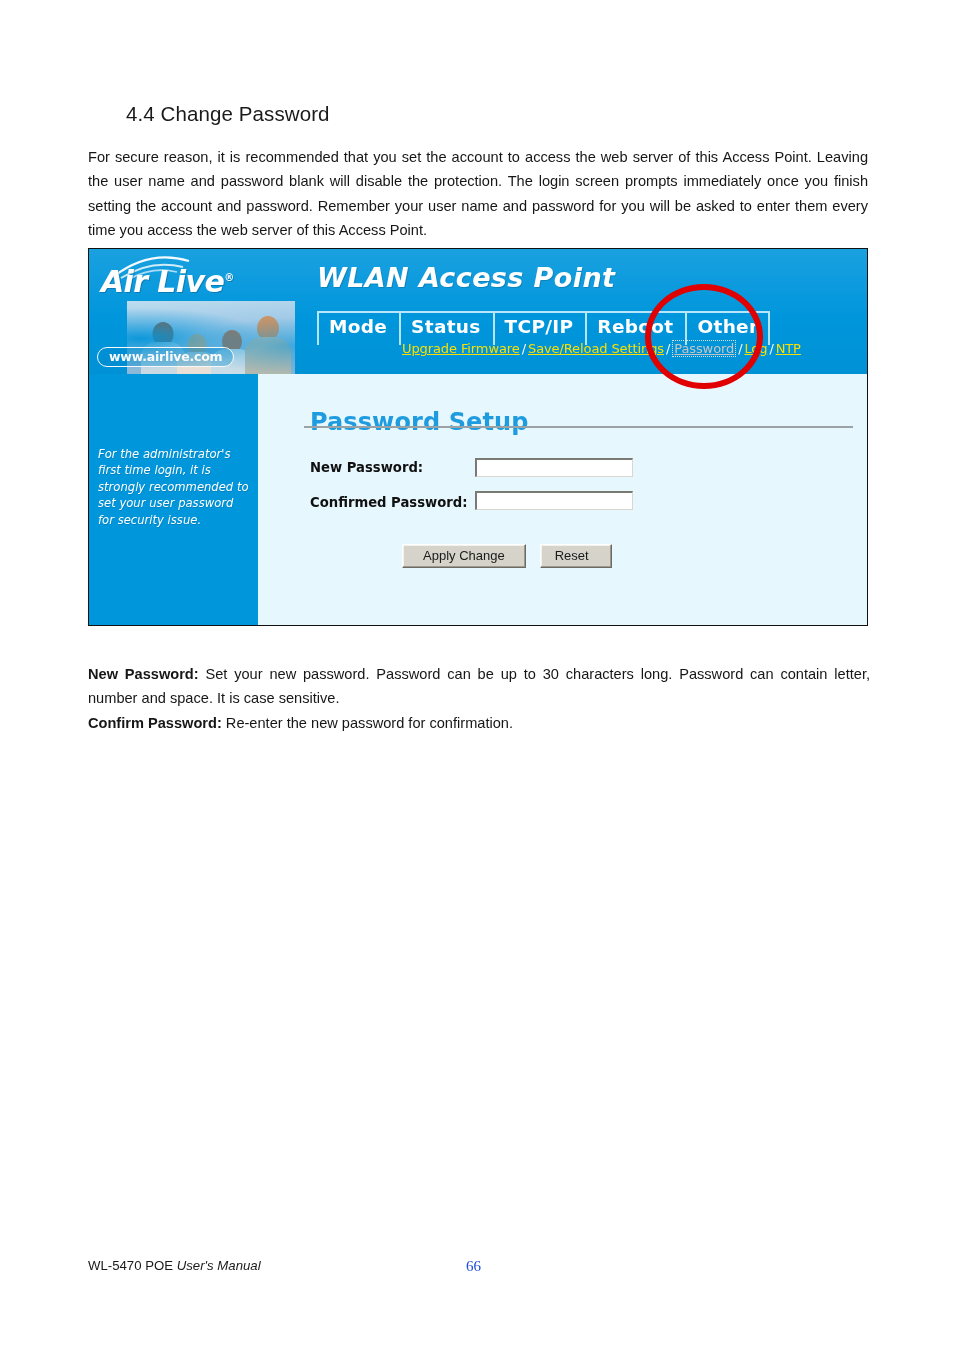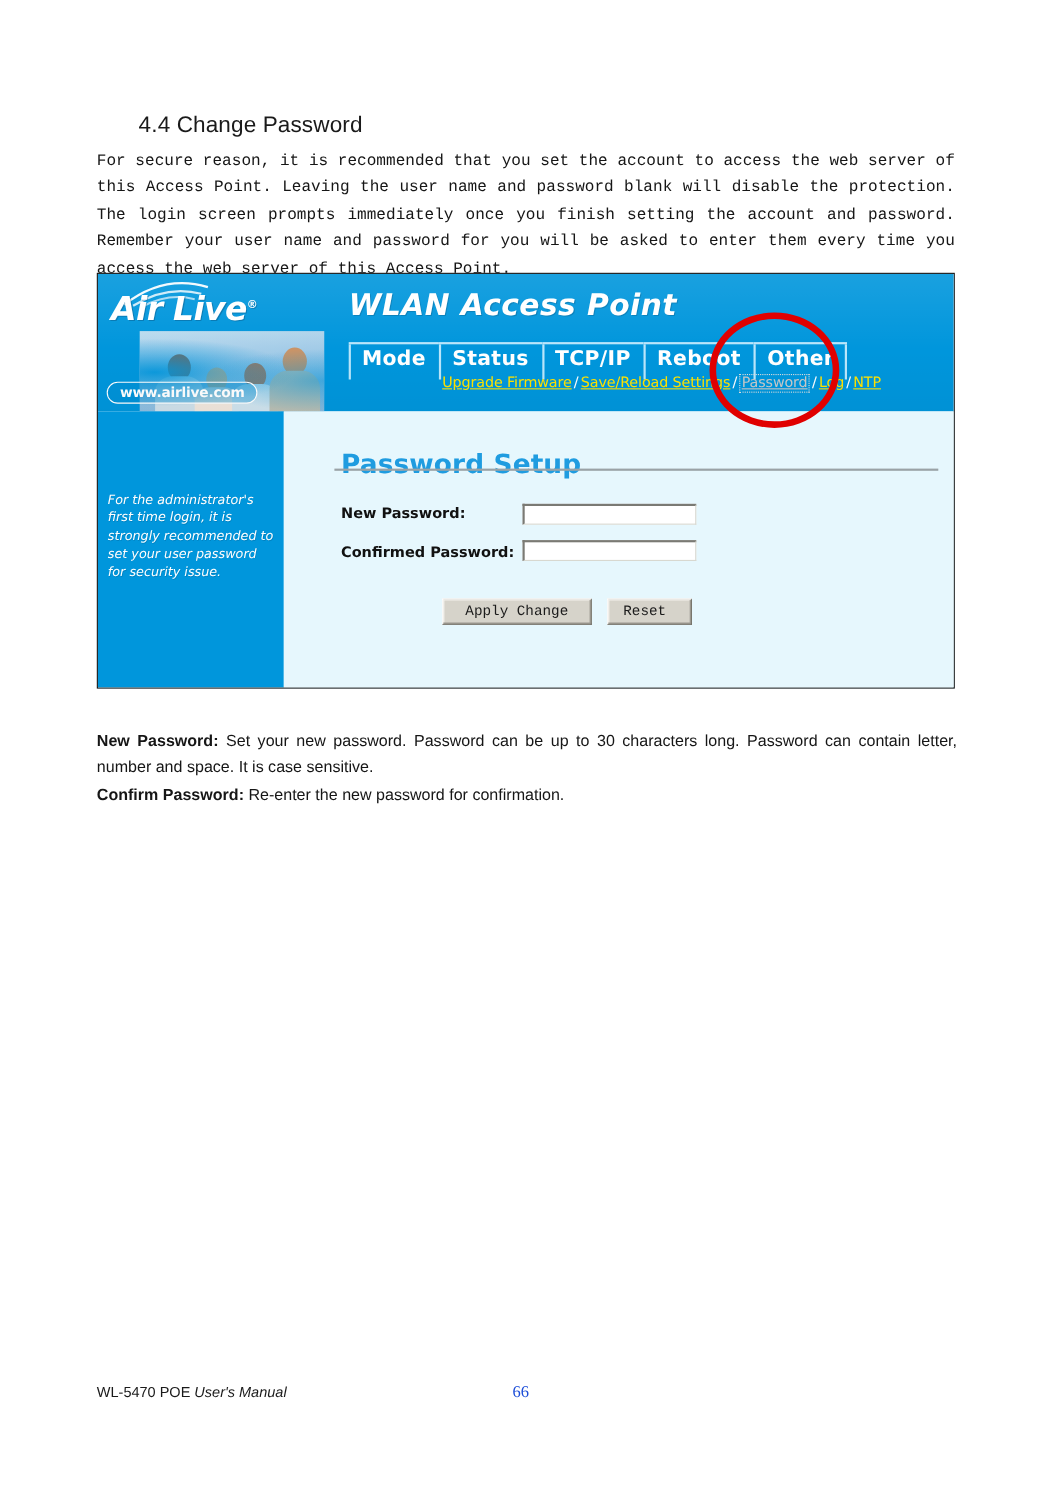--- a/index.html
+++ b/index.html
@@ -38,21 +38,21 @@
   .doc-para {
     position: absolute;
     left: 88px;
     width: 780px;
     font-size: 14.6px;
     line-height: 24.6px;
     color: #161616;
     text-align: justify;
     text-justify: inter-word;
   }
-  .doc-para.intro { top: 120px; font-family: Liberation Mono, monospace; }
+  .doc-para.intro { top: 130px; }
   .doc-para.below { top: 647px; width: 782px; }
 
   .doc-para .lead {
     font-weight: bold;
   }
 
   
   .shot {
     position: absolute;
     left: 88px;
@@ -342,21 +342,21 @@
   }
 
   .btn-row {
     position: absolute;
     left: 144px;
     top: 170px;
     display: flex;
     gap: 14px;
   }
   .btn {
-    font-family: Liberation Mono, monospace;
+    font-family: Liberation Sans, sans-serif;
     font-size: 13px;
     color: #1b1b1b;
     background: #d6d3ca;
     border: 1px solid #ffffff;
     border-right-color: #6e6b63;
     border-bottom-color: #6e6b63;
     box-shadow: inset -1px -1px 0 #9b988f, inset 1px 1px 0 #f4f2ec;
     padding: 4px 14px 5px 14px;
     cursor: pointer;
     line-height: 1;

